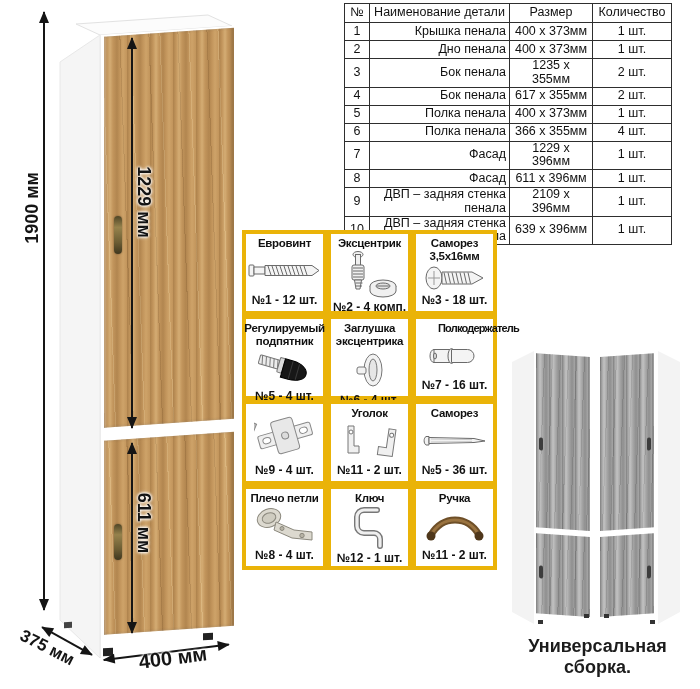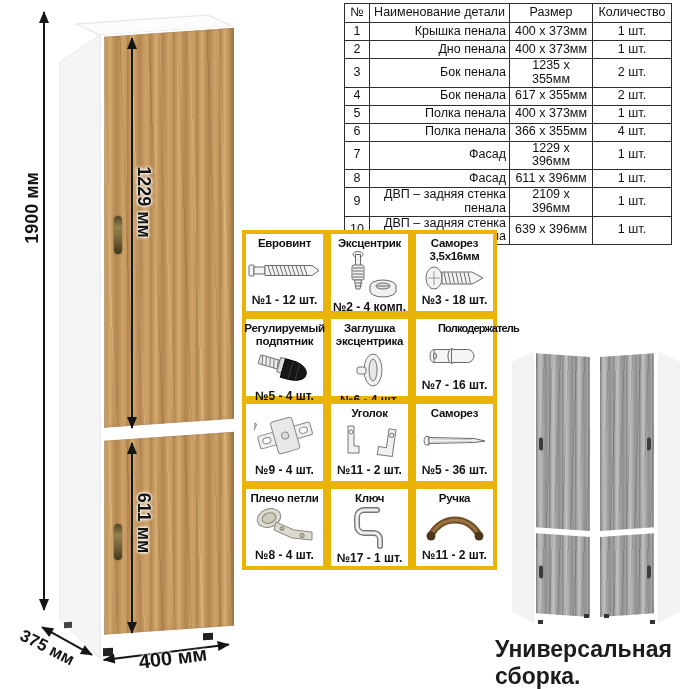--- a/index.html
+++ b/index.html
@@ -79,22 +79,22 @@
     background-image:
       repeating-linear-gradient(90deg,
         rgba(70,70,70,.40) 0, rgba(70,70,70,0) 2px,
         rgba(240,240,240,.38) 4px, rgba(240,240,240,0) 7px,
         rgba(90,90,90,.30) 10px, rgba(90,90,90,0) 13px),
       repeating-linear-gradient(92deg, rgba(50,50,50,.18) 0 1px, rgba(0,0,0,0) 1px 8px);}
   .gc-door-up{position:absolute;left:2px;right:2px;top:2px;height:174px;}
   .gc-door-low{position:absolute;left:2px;right:2px;top:182px;height:80px;}
   .gc-handle{position:absolute;width:4px;height:13px;border-radius:2px;background:#3c3c3c;}
   .gc-foot{position:absolute;width:5px;height:4px;background:#333;bottom:6px;}
-  #universal-caption{position:absolute;left:495px;top:636px;width:205px;text-align:left;
-    font-size:23px;font-weight:bold;color:#1c1c1c;}
+  #universal-caption{position:absolute;left:495px;top:636px;width:205px;text-align:center;
+    font-size:18px;font-weight:bold;color:#1c1c1c;}
 
   svg .ln{fill:none;}
 </style>
 </head>
 <body>
 
 <div id="stage">
 
   <svg id="carcass-svg" width="185" height="660" viewBox="0 0 185 660">
     <polygon points="45,27 177,18 153,7 21,16" fill="#fcfcfc" stroke="#e2e2e2"></polygon>
@@ -381,21 +381,21 @@
     </div>
 
     <div class="hw-cell">
       <div class="hw-title">Ключ</div>
       <div class="hw-icon">
         <svg width="46" height="46" viewBox="0 0 46 46">
           <path d="M30 5 h-13 a7 7 0 0 0 -7 7 v9 a7 7 0 0 0 7 7 h10 a6 6 0 0 1 6 6 v7" fill="none" stroke="#777" stroke-width="6" stroke-linecap="round"></path>
           <path d="M30 5 h-13 a7 7 0 0 0 -7 7 v9 a7 7 0 0 0 7 7 h10 a6 6 0 0 1 6 6 v7" fill="none" stroke="#efefef" stroke-width="3.2" stroke-linecap="round"></path>
         </svg>
       </div>
-      <div class="hw-qty">№17 - 1 шт.</div>
+      <div class="hw-qty">№12 - 1 шт.</div>
     </div>
 
     <div class="hw-cell">
       <div class="hw-title">Ручка</div>
       <div class="hw-icon">
         <svg width="64" height="34" viewBox="0 0 64 34">
           <path d="M8 26 C19 6 45 6 56 26" stroke="#6e4f28" stroke-width="7" fill="none" stroke-linecap="round"></path>
           <path d="M8 26 C19 6 45 6 56 26" stroke="#9a7340" stroke-width="3" fill="none" stroke-linecap="round"></path>
           <circle cx="8" cy="27" r="4.5" fill="#4f371b"></circle>
             <circle cx="56" cy="27" r="4.5" fill="#4f371b"></circle>

